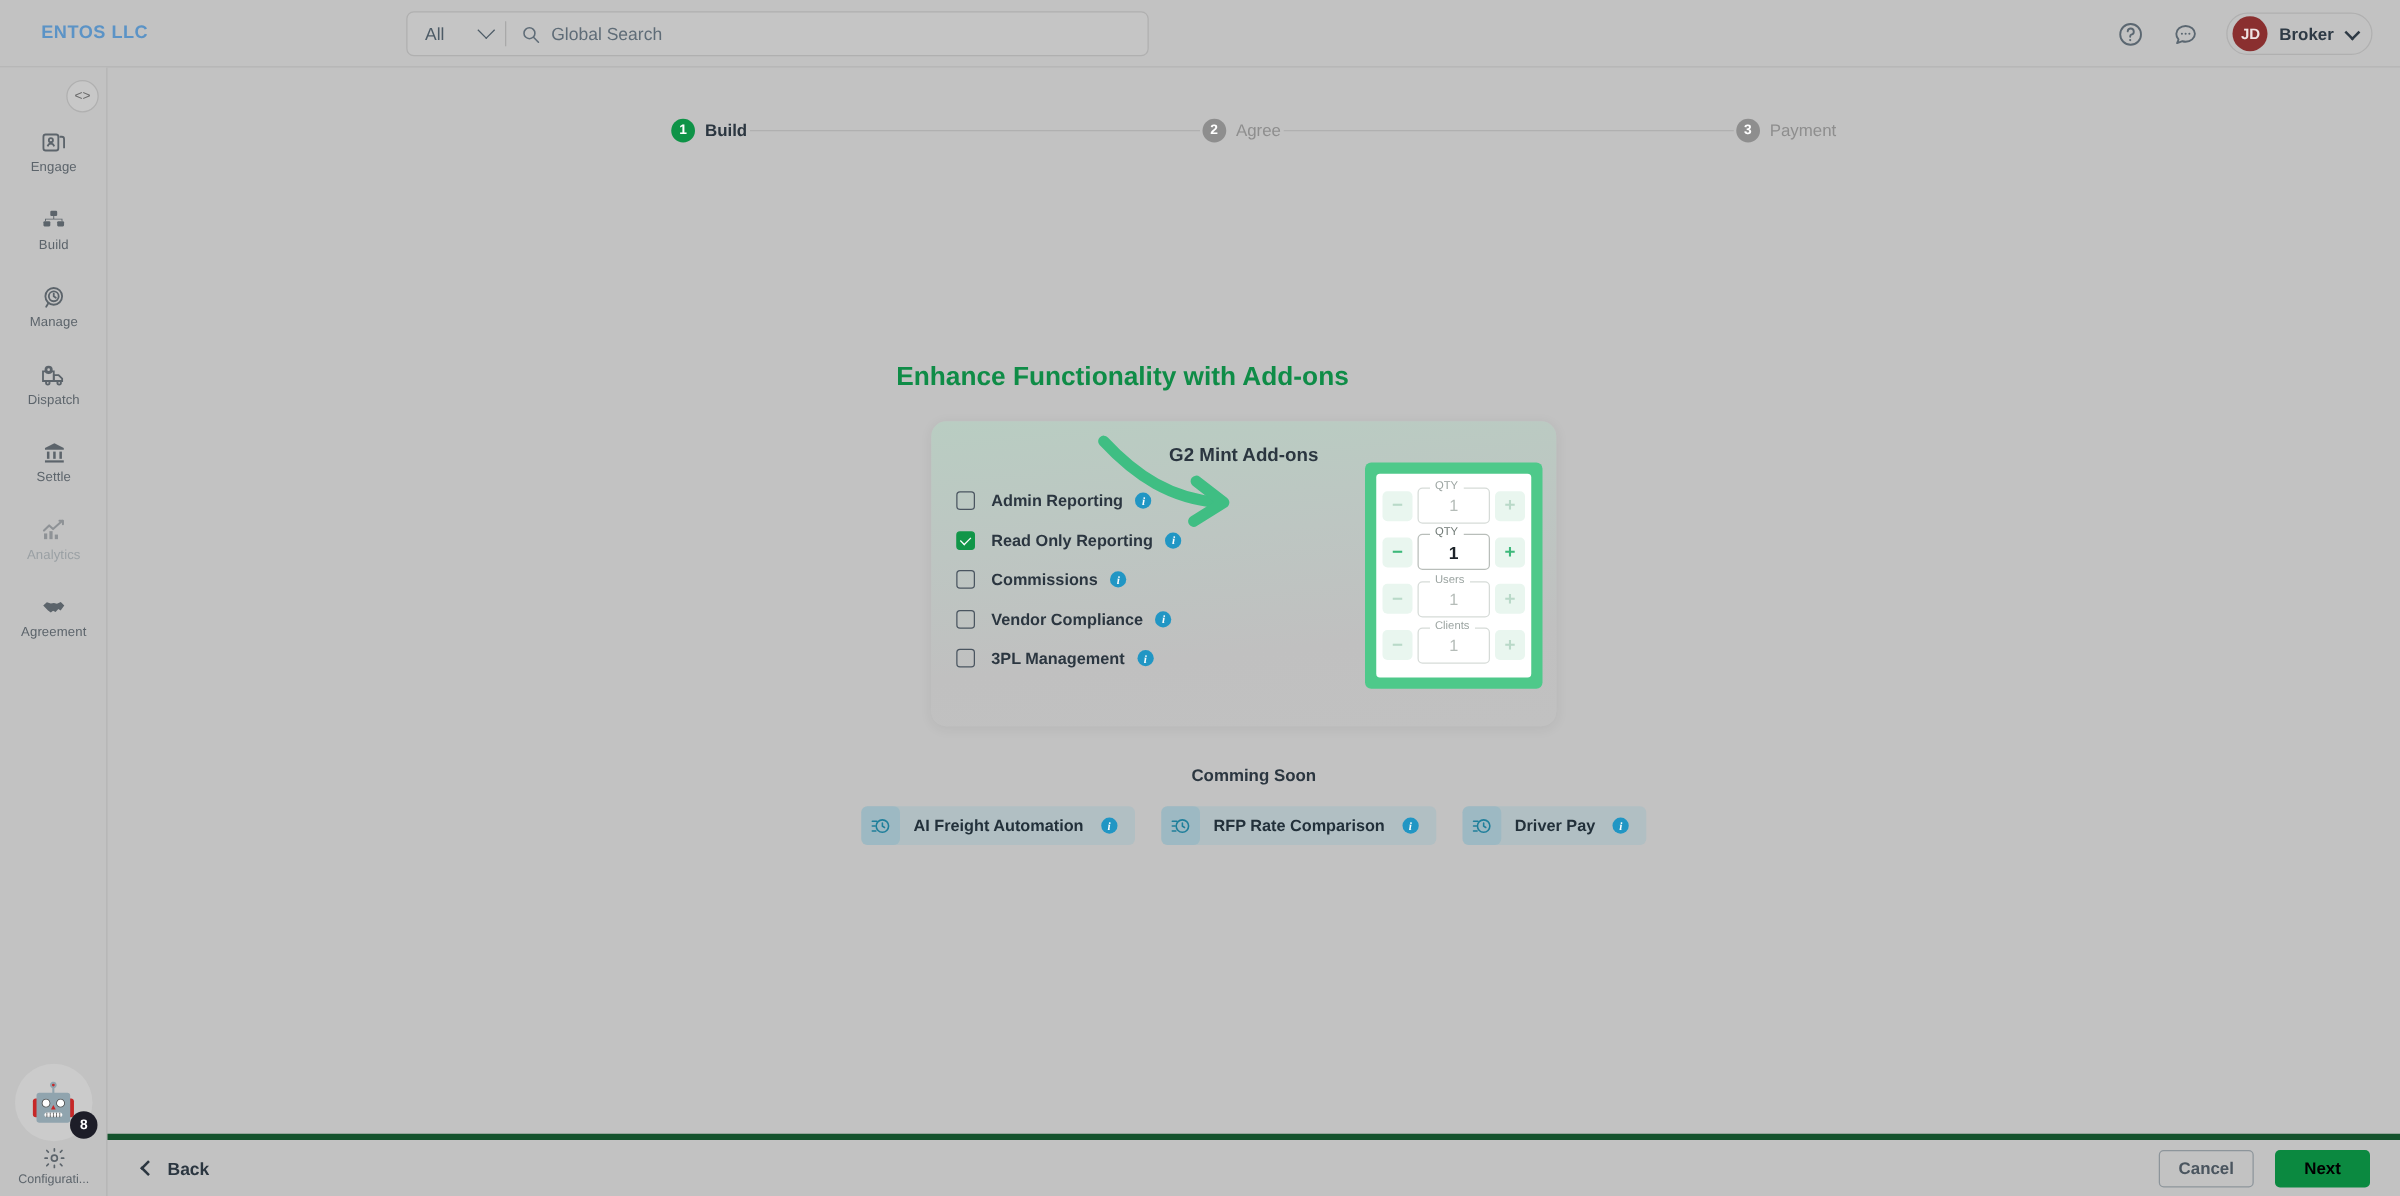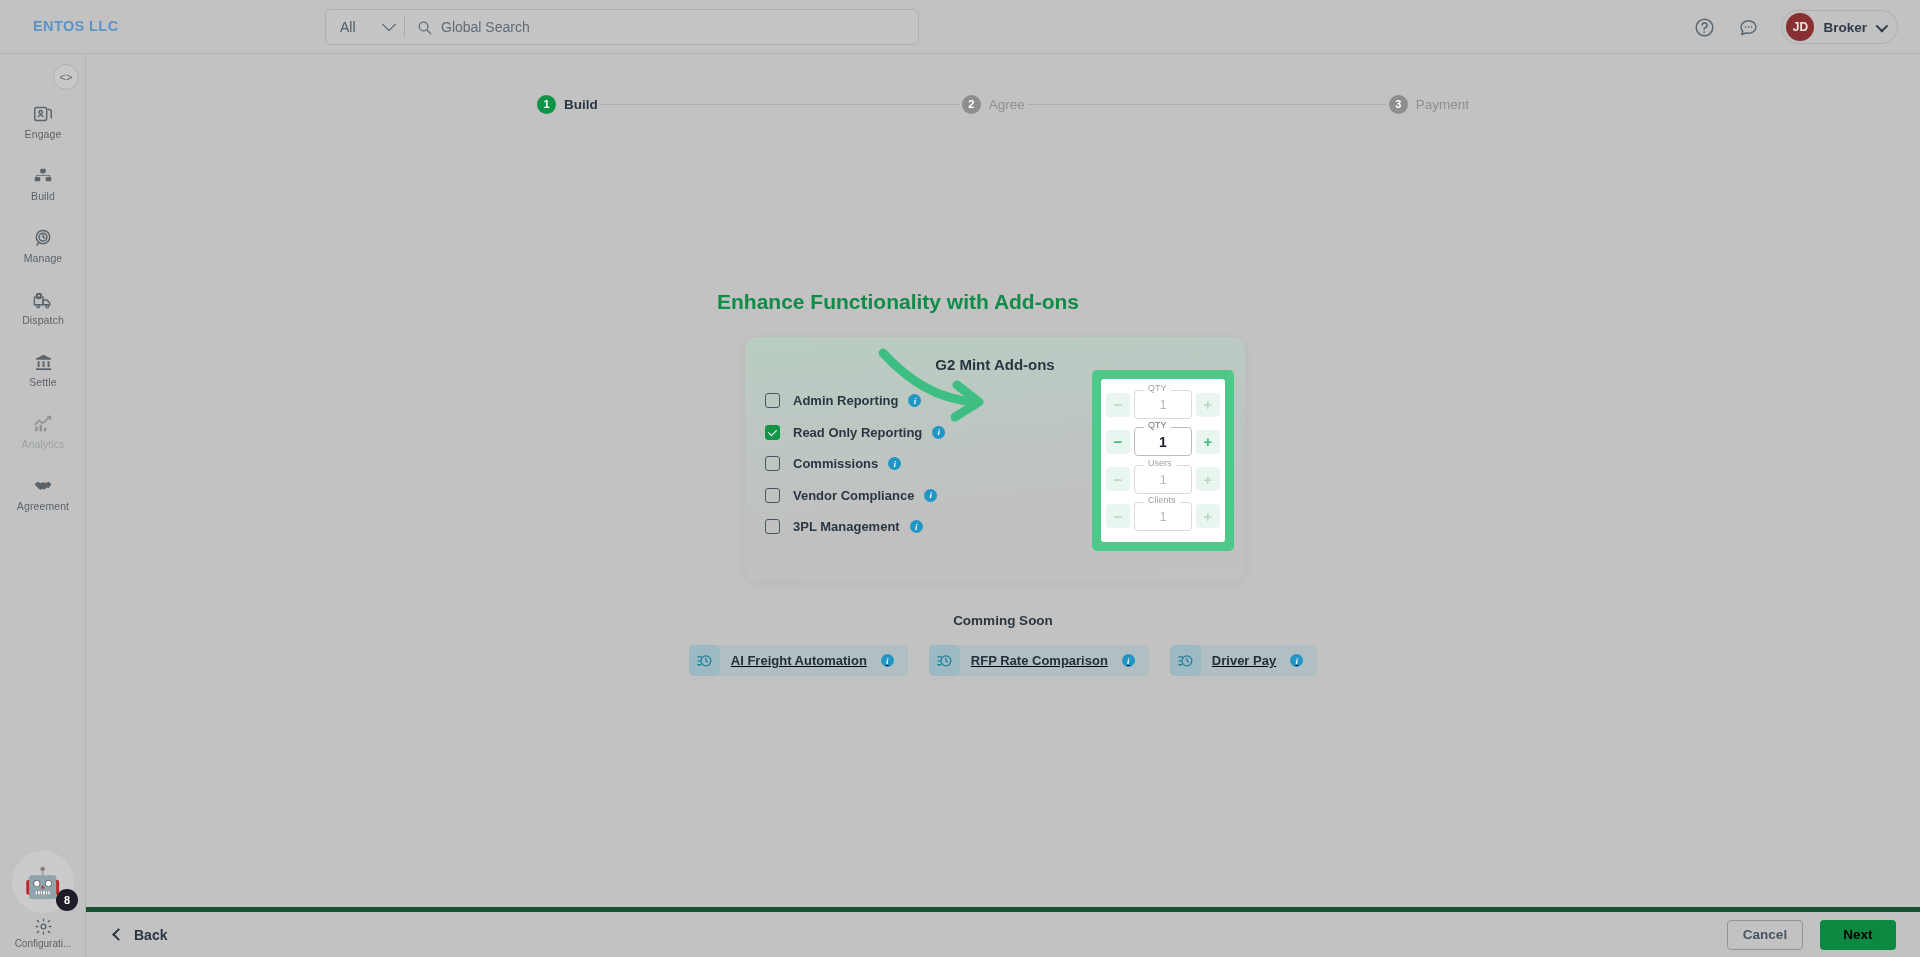--- a/index.html
+++ b/index.html
@@ -194,21 +194,21 @@
     position: absolute; left: 0; top: 613px; width: 1920px; text-align: center;
     padding-left: 86px; font-size: 13.5px; font-weight: bold; color: #2b3640;
   }
   .cs-row {
     position: absolute; left: 0; top: 645px; width: 1920px; padding-left: 86px;
     display: flex; justify-content: center; gap: 21px;
   }
   .cs-chip {
     height: 31px; padding: 0 14px 0 0; border-radius: 5px;
     background: rgba(140,185,200,0.30);
-    display: flex; align-items: center; text-decoration: underline;
+    display: flex; align-items: center;
   }
   .cs-ico {
     width: 31px; height: 31px; border-radius: 5px;
     background: rgba(120,175,195,0.35);
     display: flex; align-items: center; justify-content: center; margin-right: 11px;
   }
   .cs-lbl { font-size: 13px; font-weight: bold; color: #22303a; }
   .cs-chip .info-i { margin-left: 14px; }
 
   

